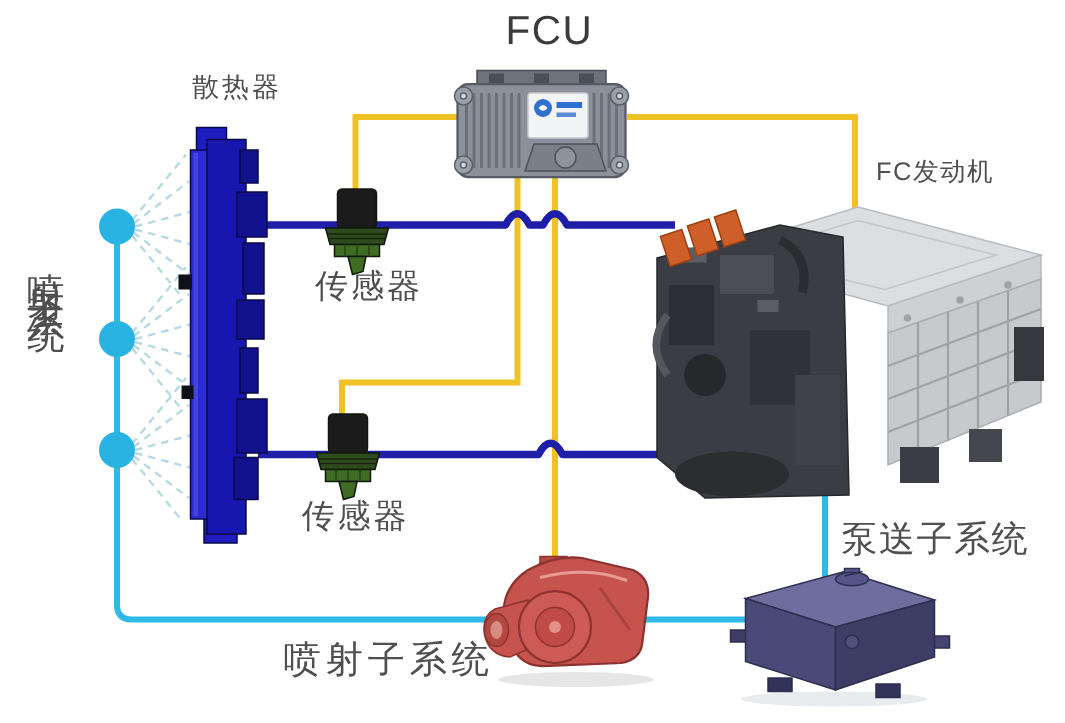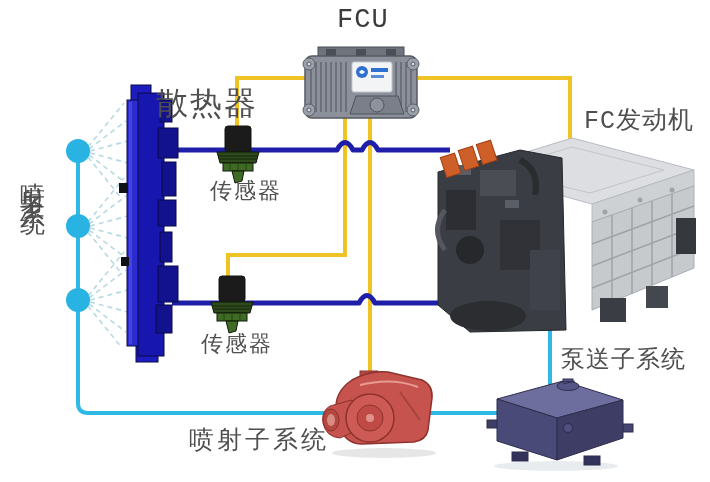--- a/index.html
+++ b/index.html
@@ -1,22 +1,22 @@
 <!DOCTYPE html>
 <html><head>
 <meta charset="utf-8">
 <style>
   html,body{margin:0;padding:0;background:#ffffff;}
   #canvas{position:relative;width:710px;height:482px;background:#ffffff;overflow:hidden;
-          font-family:Liberation Mono, monospace;}
+          font-family:Liberation Sans, sans-serif;}
   #diagram{position:absolute;left:0;top:0;}
   .label{position:absolute;color:#4f4f4f;white-space:nowrap;user-select:none;}
   .lbl-fcu{left:337px;top:5px;font-size:27px;color:#3b3b3b;letter-spacing:1px;}
-  .lbl-radiator{left:156px;top:46px;font-size:32px;letter-spacing:2px;margin-top:36px;}
-  .lbl-engine{left:584px;top:103px;font-size:25px;letter-spacing:1px;}
+  .lbl-radiator{left:128px;top:46px;font-size:18px;letter-spacing:2px;}
+  .lbl-engine{left:584px;top:103px;font-size:17px;letter-spacing:1px;}
   .lbl-sensor1{left:210px;top:176px;font-size:22px;letter-spacing:2px;}
   .lbl-sensor2{left:201px;top:329px;font-size:22px;letter-spacing:2px;}
   .lbl-pump{left:189px;top:423px;font-size:25px;letter-spacing:3px;}
   .lbl-tank{left:561px;top:343px;font-size:24px;letter-spacing:1px;}
   .lbl-injection{left:14px;top:162px;font-size:25px;writing-mode:vertical-rl;
                  text-orientation:upright;letter-spacing:7px;}
 </style>
 </head>
 <body>
 

